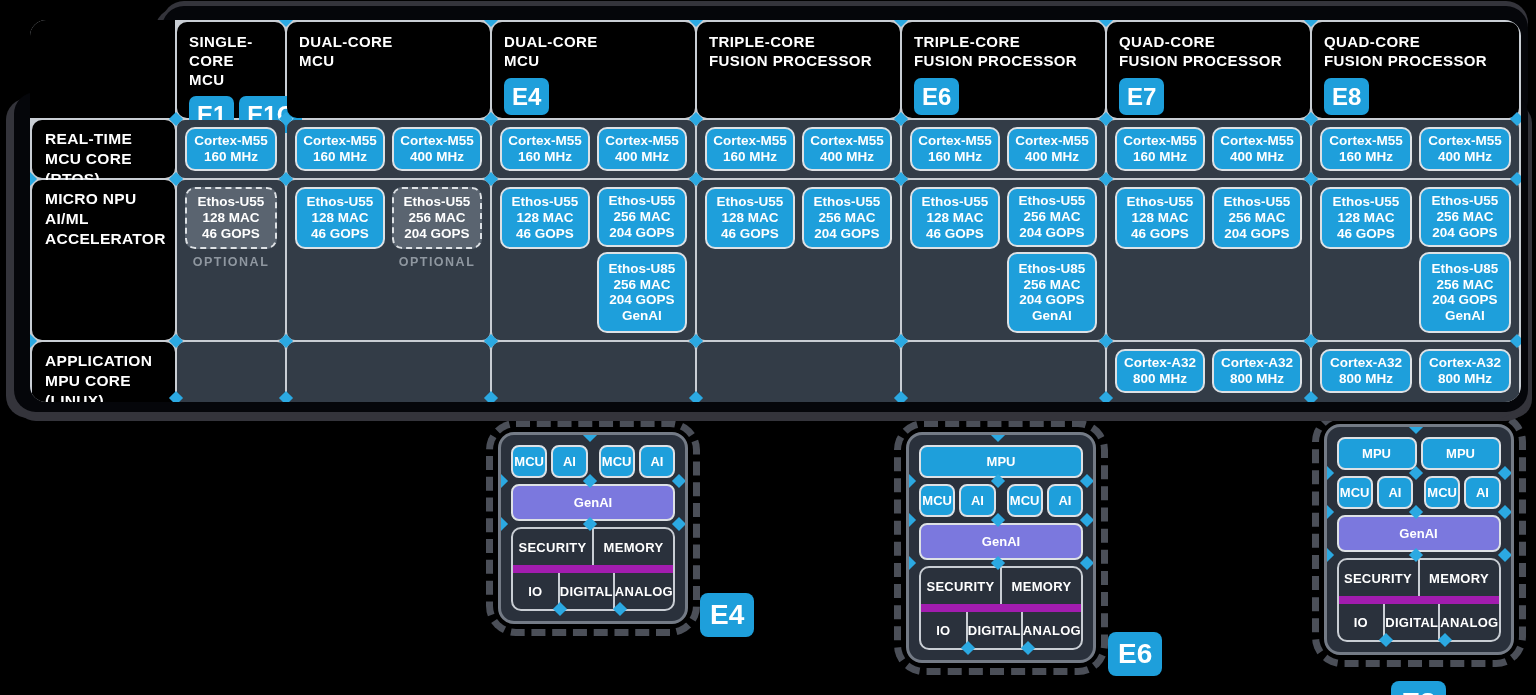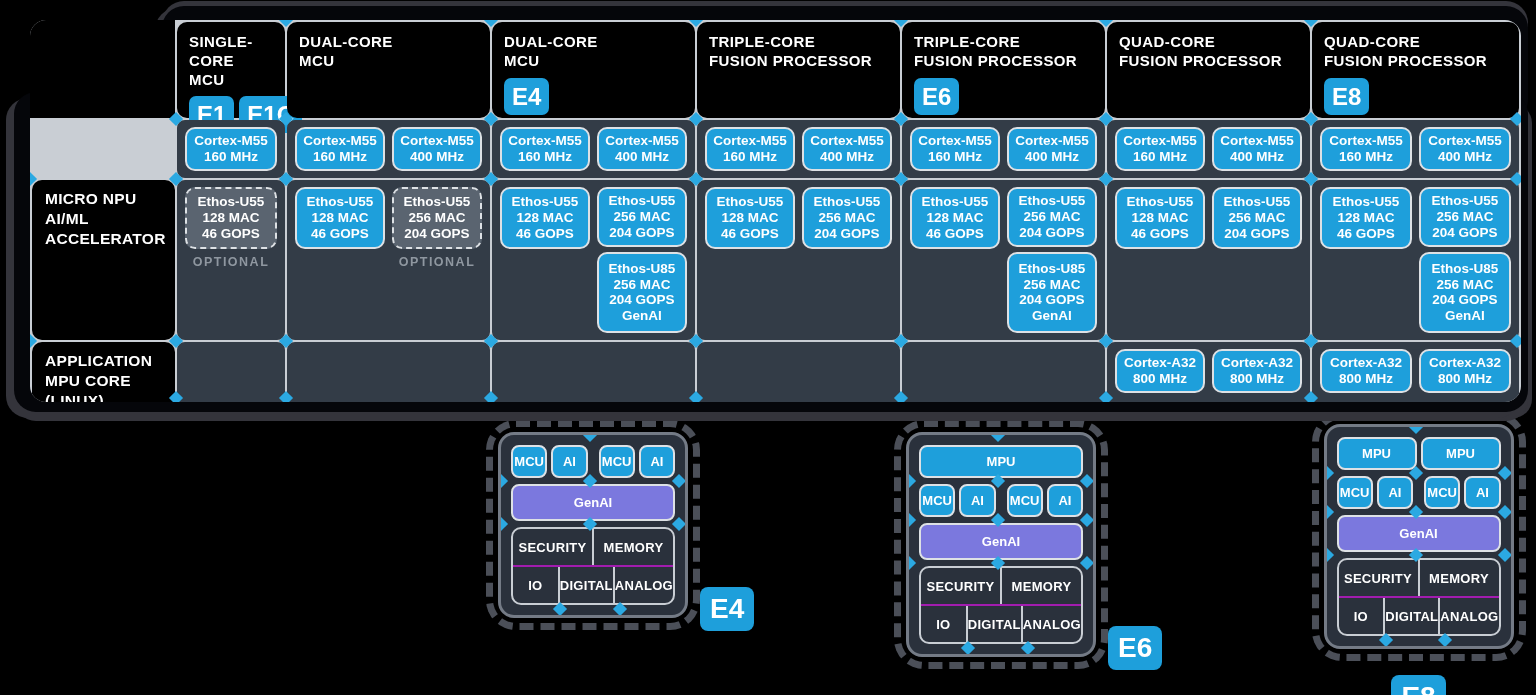--- a/index.html
+++ b/index.html
@@ -43,35 +43,37 @@
     background:#2a313c;width:190px;box-sizing:border-box;padding:10px;text-align:left;}
   .drow{display:flex;gap:4px;margin-top:6px;}
   .drow:first-child{margin-top:0;}
   .blue-block{background:var(--accent);border:2px solid #dde1e5;border-radius:8px;height:33px;
     flex:1;display:flex;align-items:center;justify-content:center;font-size:13px;font-weight:bold;box-sizing:border-box;}
   .pair-gap{margin-left:7px;}
   .genai-block{background:var(--genai);border:2px solid #dde1e5;border-radius:8px;height:33px;
     display:flex;align-items:center;justify-content:center;font-size:13px;font-weight:bold;}
   .dark-group{border:2px solid #c9ced4;border-radius:10px;overflow:hidden;margin-top:6px;}
   .dark-row{display:flex;height:36px;}
-  .dark-row + .dark-row{border-top:2px solid #a21caf;}
+  .dark-row + .dark-row{border-top:8px solid #a21caf;}
   .dark-cell{flex:1;display:flex;align-items:center;justify-content:center;
     font-size:13px;font-weight:bold;letter-spacing:.3px;}
   .dark-cell + .dark-cell{border-left:2px solid #c9ced4;text-align:right;}
   .diagram-badge{display:inline-block;background:var(--accent);color:#fff;font-weight:bold;
     font-size:28px;line-height:1;padding:8px 10px;border-radius:8px;margin-top:14px;}
 </style>
 </head>
 <body>
 
 <div id="stage">
   <div class="frame" id="frame-header"></div>
   <div class="frame" id="frame-body"></div>
 
   <div id="grid">
+    <div class="lcell" style="grid-area:2/1">REAL-TIME
+MCU CORE (RTOS)</div>
     <div class="lcell" style="grid-area:3/1">MICRO NPU AI/ML
 ACCELERATOR</div>
     <div class="lcell" style="grid-area:4/1">APPLICATION
 MPU CORE (LINUX)</div>
     <div id="corner-patch"></div>
   <div class="hcell" style="grid-area: 1 / 2;">
         <div class="htitle">SINGLE-CORE
 MCU</div>
         <div class="badge-row">
           <div class="e-badge">E1</div>
@@ -236,20 +238,23 @@
 GenAI</div>
           </div>
         </div>
       </div>
       <div class="bcell" style="grid-area: 4 / 6;">
         <div class="subrow"></div>
       </div>
       <div class="hcell" style="grid-area: 1 / 7;">
         <div class="htitle">QUAD-CORE
 FUSION PROCESSOR</div>
+        <div class="badge-row">
+          <div class="e-badge">E7</div>
+        </div>
       </div>
       <div class="bcell" style="grid-area: 2 / 7;">
         <div class="subrow">
           <div class="subcol">
             <div class="chip h44">Cortex-M55
 160 MHz</div>
           </div>
           <div class="subcol">
             <div class="chip h44">Cortex-M55
 400 MHz</div>

